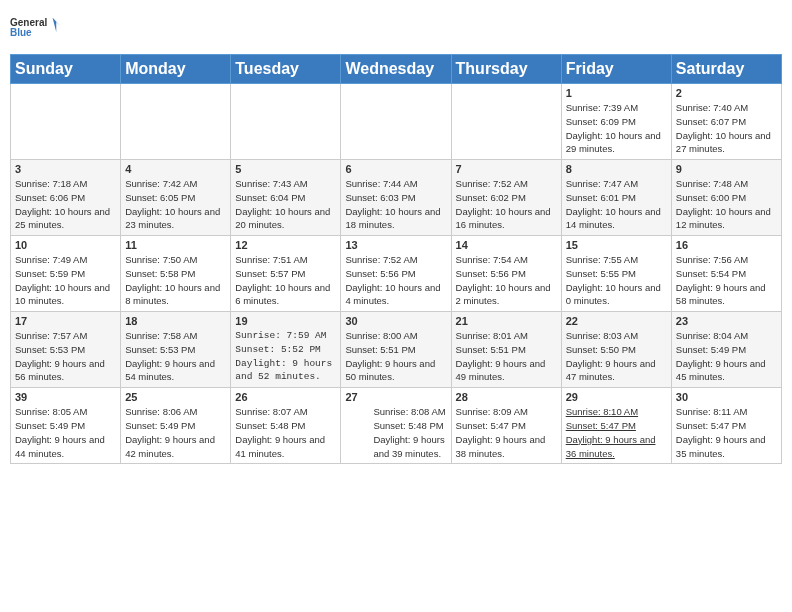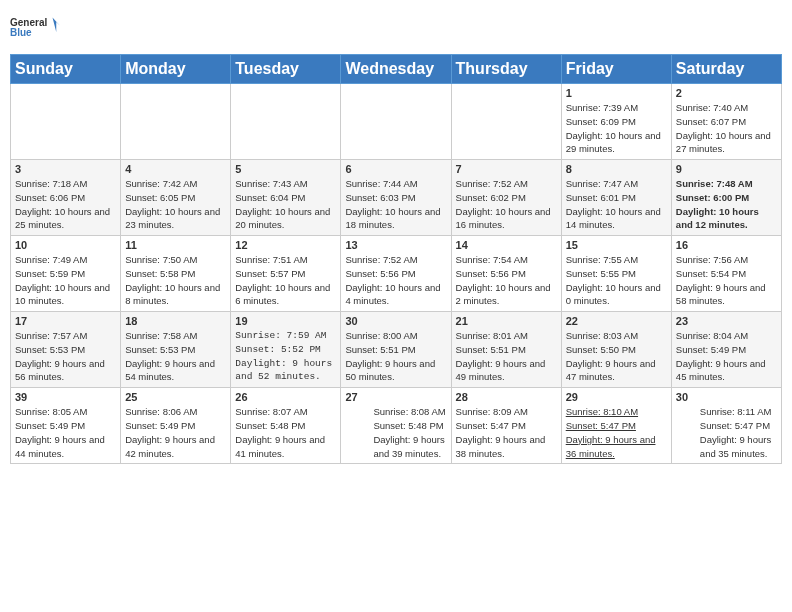--- a/index.html
+++ b/index.html
@@ -159,21 +159,21 @@
 Daylight: 10 hours and 16 minutes.</div>
         </td>
         <td>
           <span class="day-num">8</span>
           <div class="day-info" style="white-space: pre-line;">Sunrise: 7:47 AM
 Sunset: 6:01 PM
 Daylight: 10 hours and 14 minutes.</div>
         </td>
         <td>
           <span class="day-num">9</span>
-          <div class="day-info" style="white-space: pre-line; font-weight: bold;">Sunrise: 7:48 AM
+          <div class="day-info" style="white-space: pre-line;">Sunrise: 7:48 AM
 Sunset: 6:00 PM
 Daylight: 10 hours and 12 minutes.</div>
         </td>
       </tr>
       <tr>
         <td>
           <span class="day-num">10</span>
           <div class="day-info" style="white-space: pre-line;">Sunrise: 7:49 AM
 Sunset: 5:59 PM
 Daylight: 10 hours and 10 minutes.</div>
@@ -291,19 +291,19 @@
 Daylight: 9 hours and 38 minutes.</div>
         </td>
         <td>
           <span class="day-num">29</span>
           <div class="day-info" style="white-space: pre-line; text-decoration: underline;">Sunrise: 8:10 AM
 Sunset: 5:47 PM
 Daylight: 9 hours and 36 minutes.</div>
         </td>
         <td>
           <span class="day-num">30</span>
-          <div class="day-info" style="white-space: pre-line; margin-left: 24px;">Sunrise: 8:11 AM
+          <div class="day-info" style="white-space: pre-line;">Sunrise: 8:11 AM
 Sunset: 5:47 PM
 Daylight: 9 hours and 35 minutes.</div>
         </td>
       </tr>
     </tbody>
 </table>
 
 </body></html>

